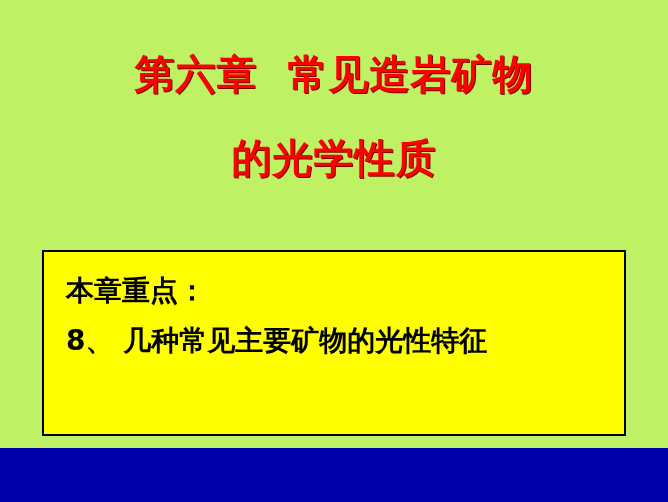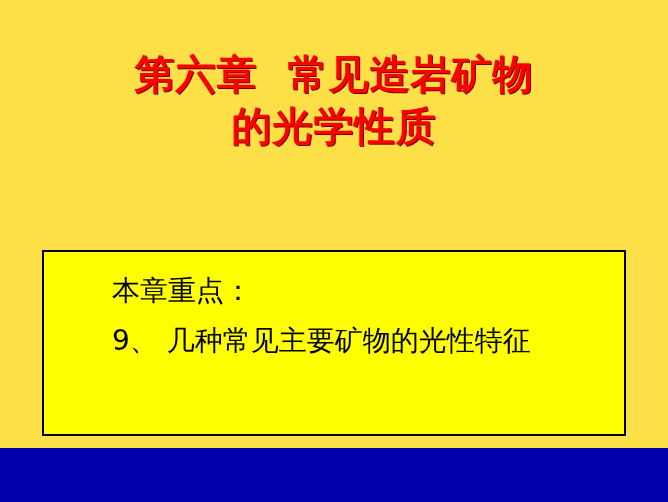--- a/index.html
+++ b/index.html
@@ -10,21 +10,21 @@
     width: 668px;
     height: 502px;
     background: #0000AA;
     font-family: "DejaVu Sans", sans-serif;
     overflow: hidden;
   }
   .slide {
     position: relative;
     width: 668px;
     height: 448px;
-    background: #fde047;
+    background: #bef264;
     box-sizing: border-box;
   }
   .title-block {
     position: absolute;
     left: 0;
     top: 48px;
     width: 668px;
     text-align: center;
     color: #FF0000;
     font-weight: bold;
@@ -35,50 +35,50 @@
   }
   .title-line {
     display: block;
     white-space: pre;
   }
   .title-line-1 {
     font-size: 40px;
   }
   .title-line-2 {
     font-size: 40px;
+    margin-top: 32px;
   }
   .highlight-box {
     position: absolute;
     left: 42px;
     top: 250px;
     width: 584px;
     height: 186px;
     background: #FFFF00;
     border: 2px solid #000000;
     box-sizing: border-box;
     padding: 14px 18px 0 22px;
   }
   .body-line {
     display: block;
     color: #000000;
-    font-weight: normal;
+    font-weight: bold;
     font-size: 28px;
     line-height: 50px;
     white-space: pre;
-    margin-left: 46px;
   }
 </style>
 </head>
 <body>
 
 <div class="slide">
 
   <div class="title-block">
     <span class="title-line title-line-1">第六章  常见造岩矿物</span>
     <span class="title-line title-line-2">的光学性质</span>
   </div>
 
   <div class="highlight-box">
     <span class="body-line">本章重点：</span>
-    <span class="body-line">9、 几种常见主要矿物的光性特征</span>
+    <span class="body-line">8、 几种常见主要矿物的光性特征</span>
   </div>
 
 </div>
 
 </body></html>

